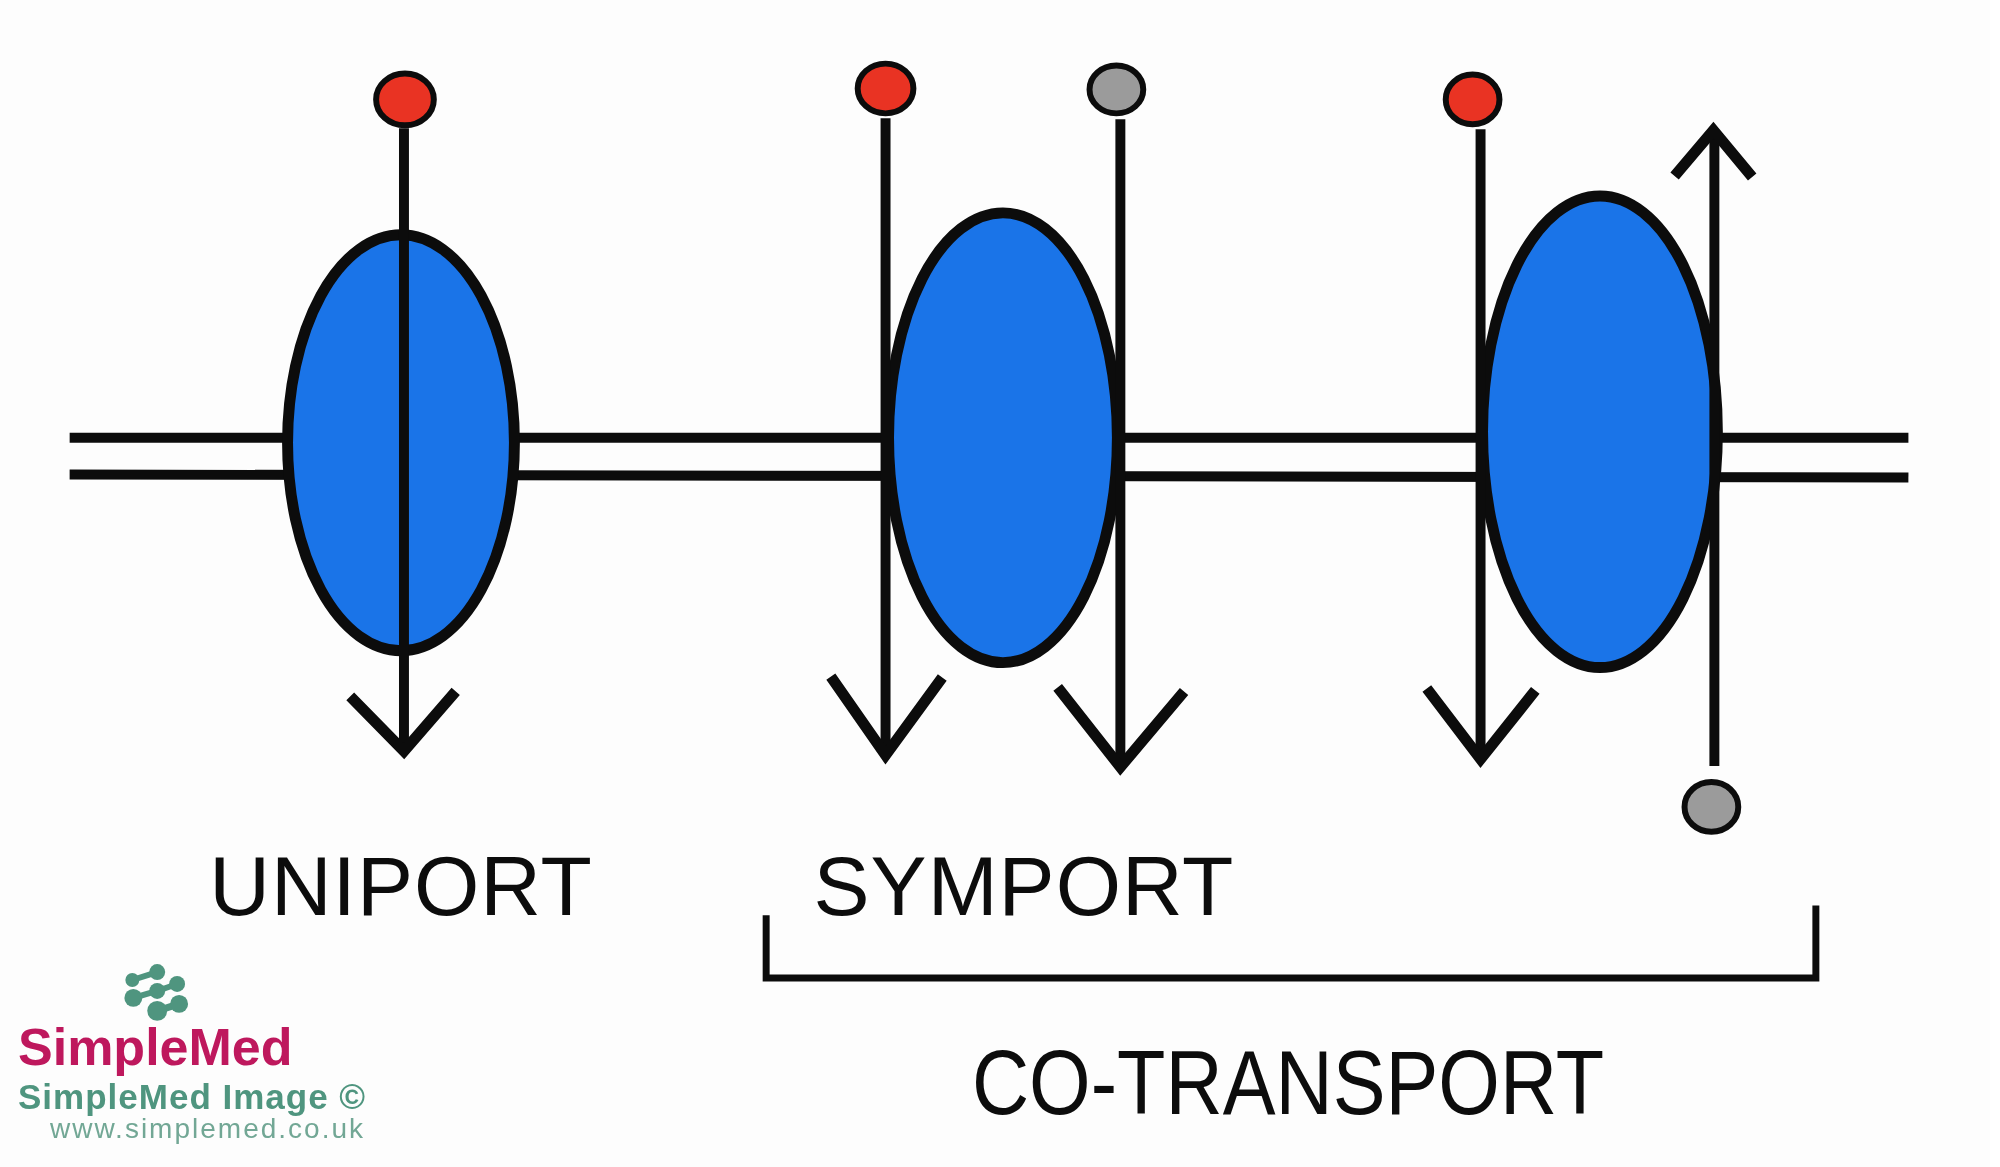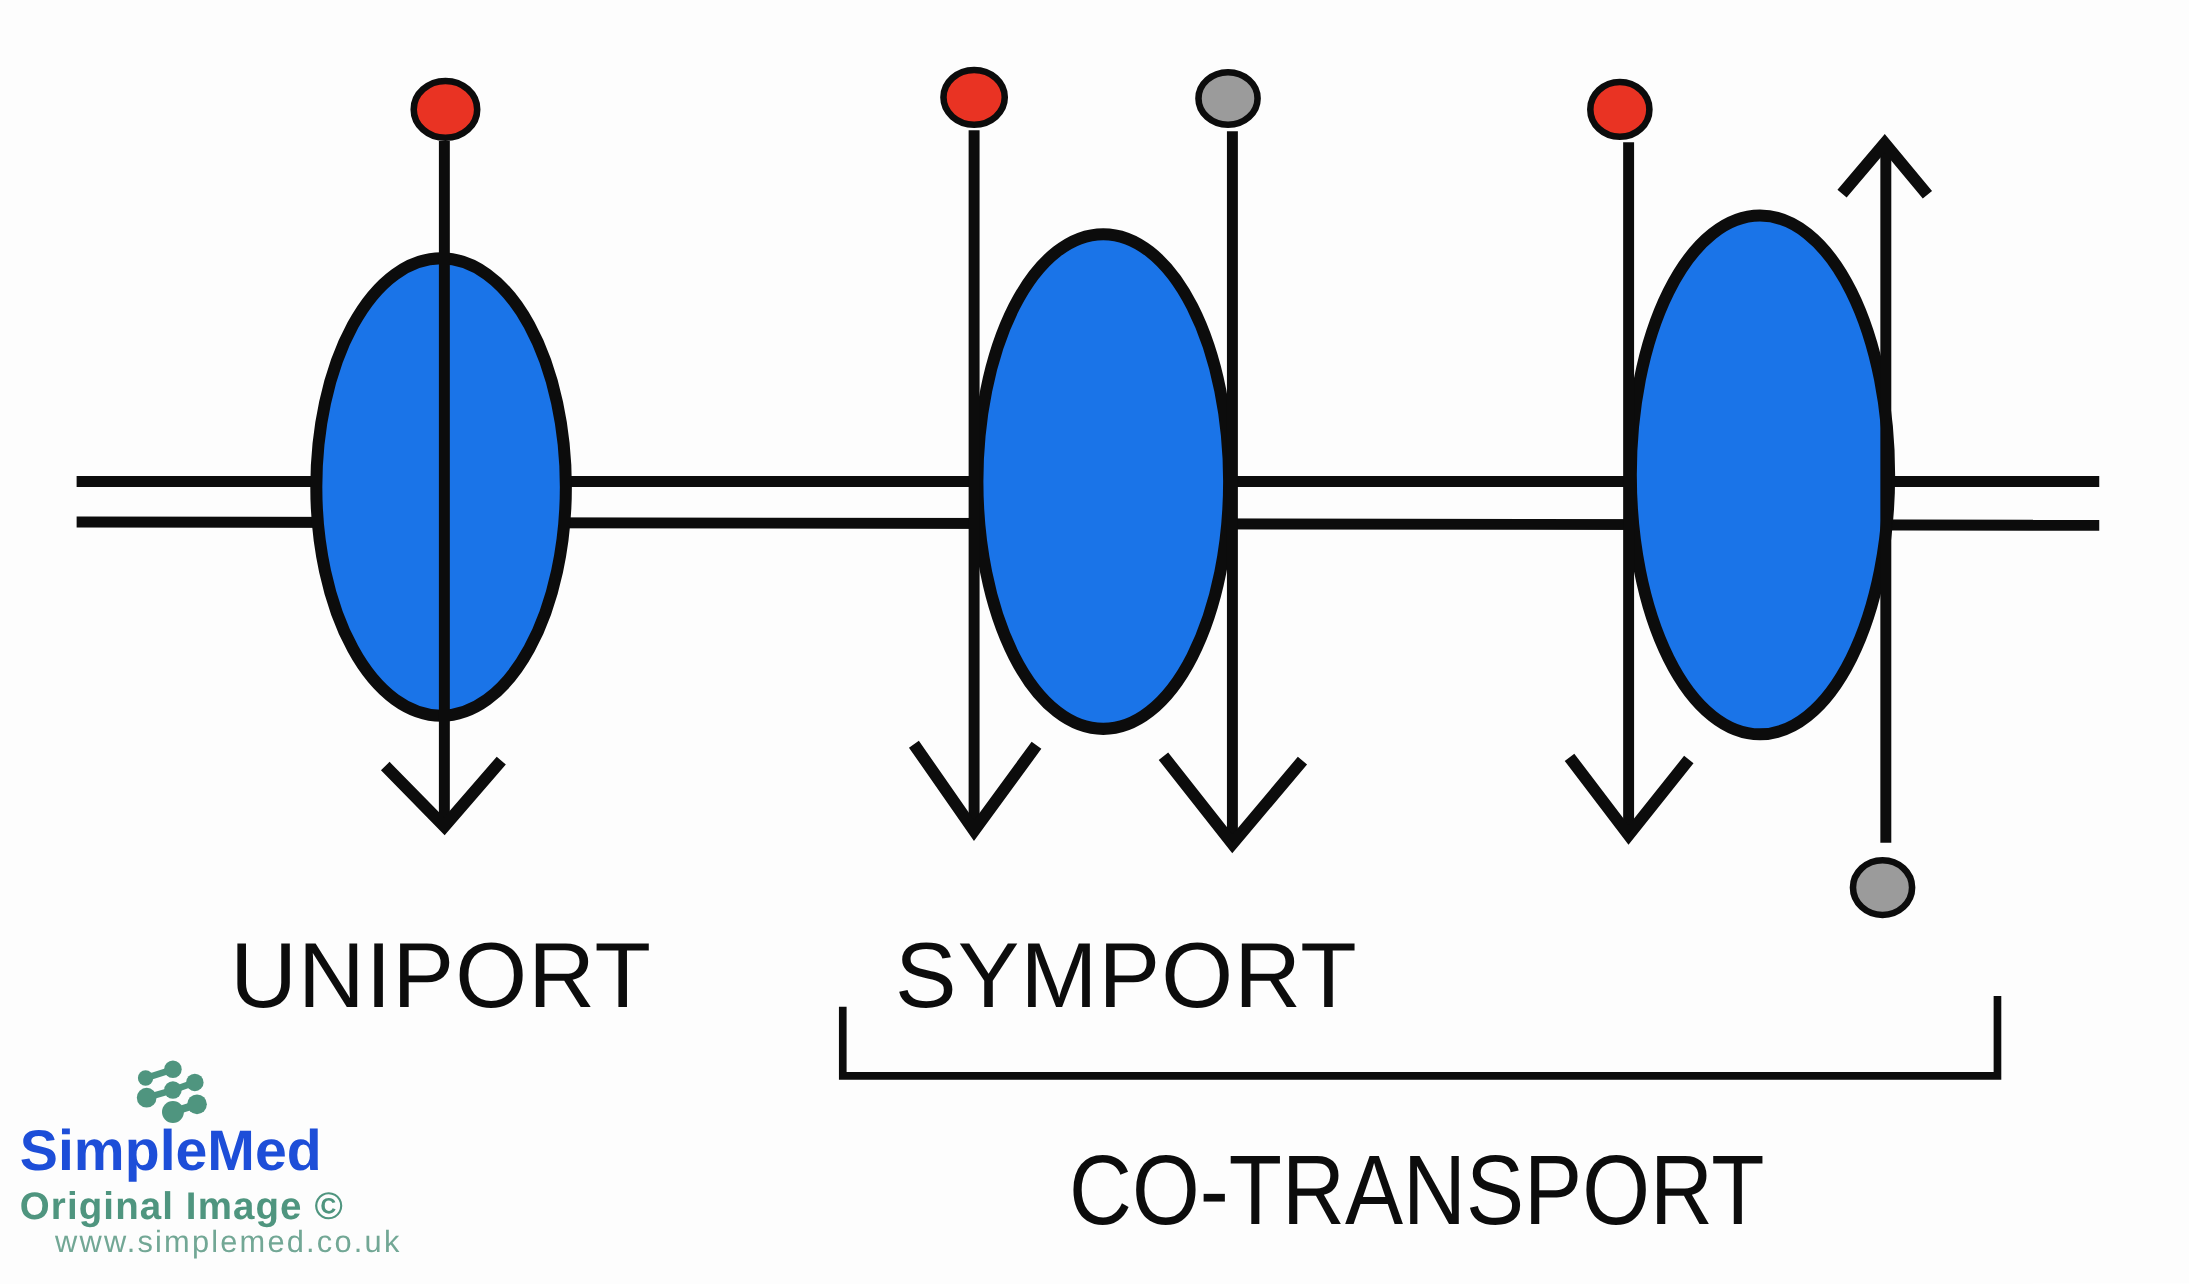--- a/index.html
+++ b/index.html
@@ -88,17 +88,17 @@
       <circle cx="178" cy="986" r="8" fill="#4f957f"></circle>
       <circle cx="158" cy="1013" r="10" fill="#4f957f"></circle>
       <circle cx="180" cy="1006" r="9" fill="#4f957f"></circle>
     </g>
   </svg>
 
   <div class="lbl" style="left:401px;top:844px;">UNIPORT</div>
   <div class="lbl" style="left:1013px;top:844px;margin-left:11px;">SYMPORT</div>
   <div class="lbl big" style="left:1288px;top:1038px;">CO-TRANSPORT</div>
 
-  <div class="wm brand" style="left: 18px; top: 1018px; color: #1d4ed8; text-align: center;">SimpleMed</div>
-  <div class="wm copy" style="left: 18px; top: 1077px; color: rgb(79, 149, 127);">Original Image ©</div>
+  <div class="wm brand" style="left: 18px; top: 1018px; color: #be185d; text-align: center;">SimpleMed</div>
+  <div class="wm copy" style="left: 18px; top: 1077px; color: rgb(79, 149, 127);">SimpleMed Image ©</div>
   <div class="wm url" style="left: 27px; top: 1113px; color: rgb(114, 167, 149); margin-left: 23px;">www.simplemed.co.uk</div>
 
 </div>
 
 </body></html>

